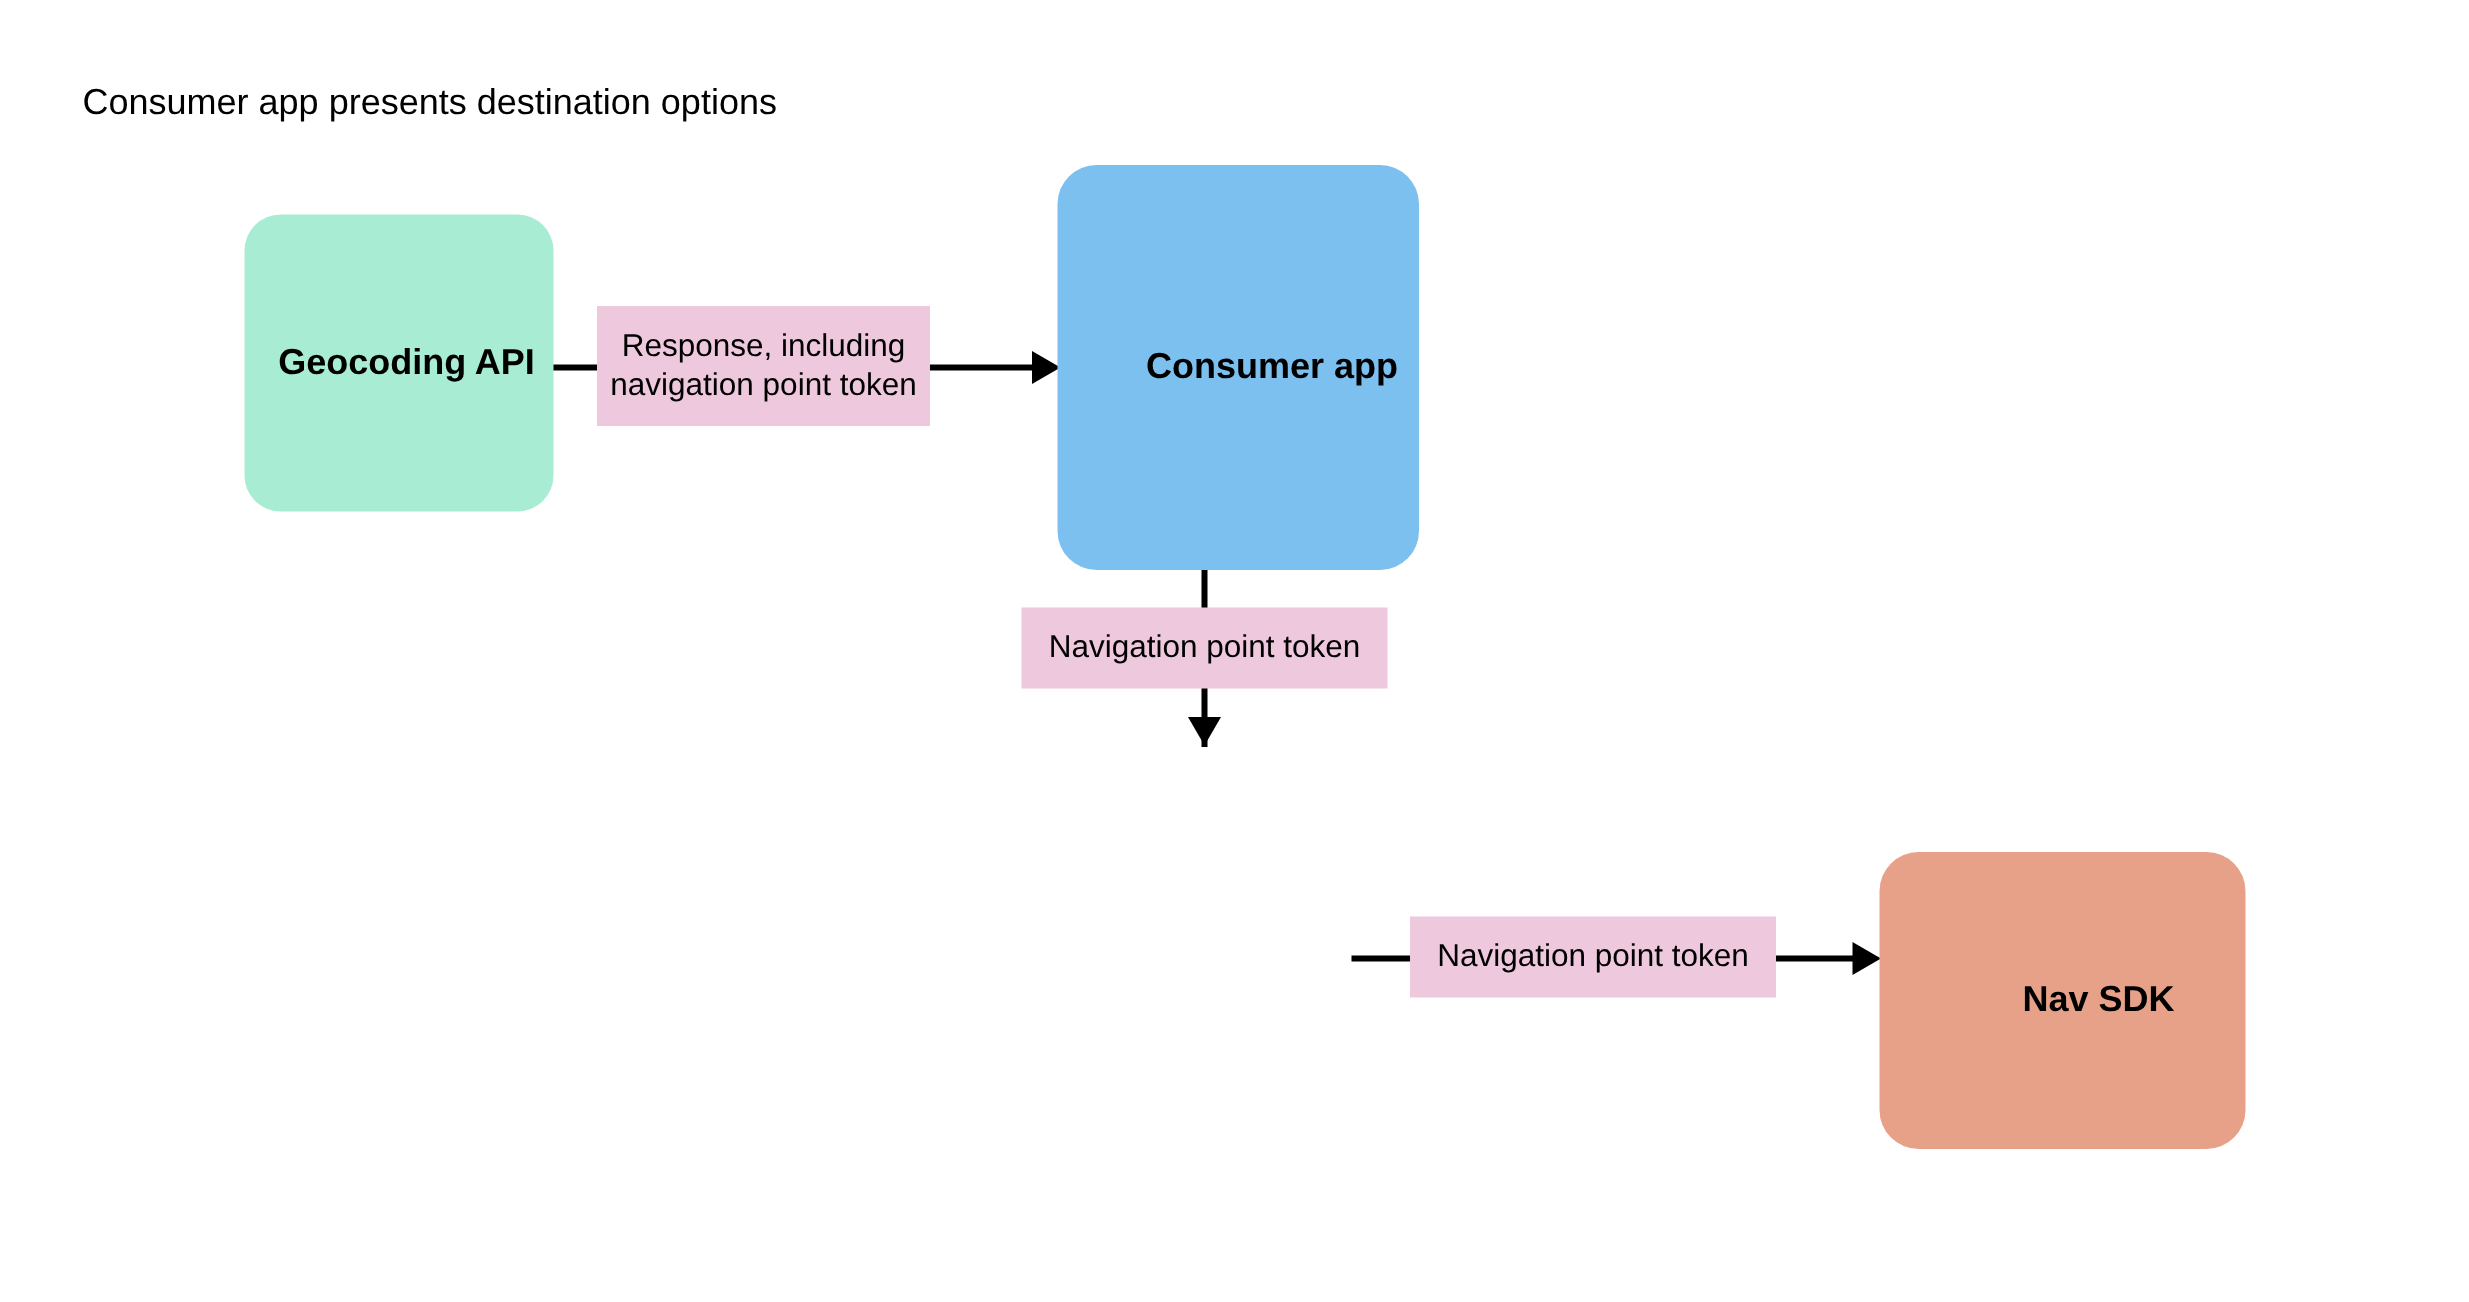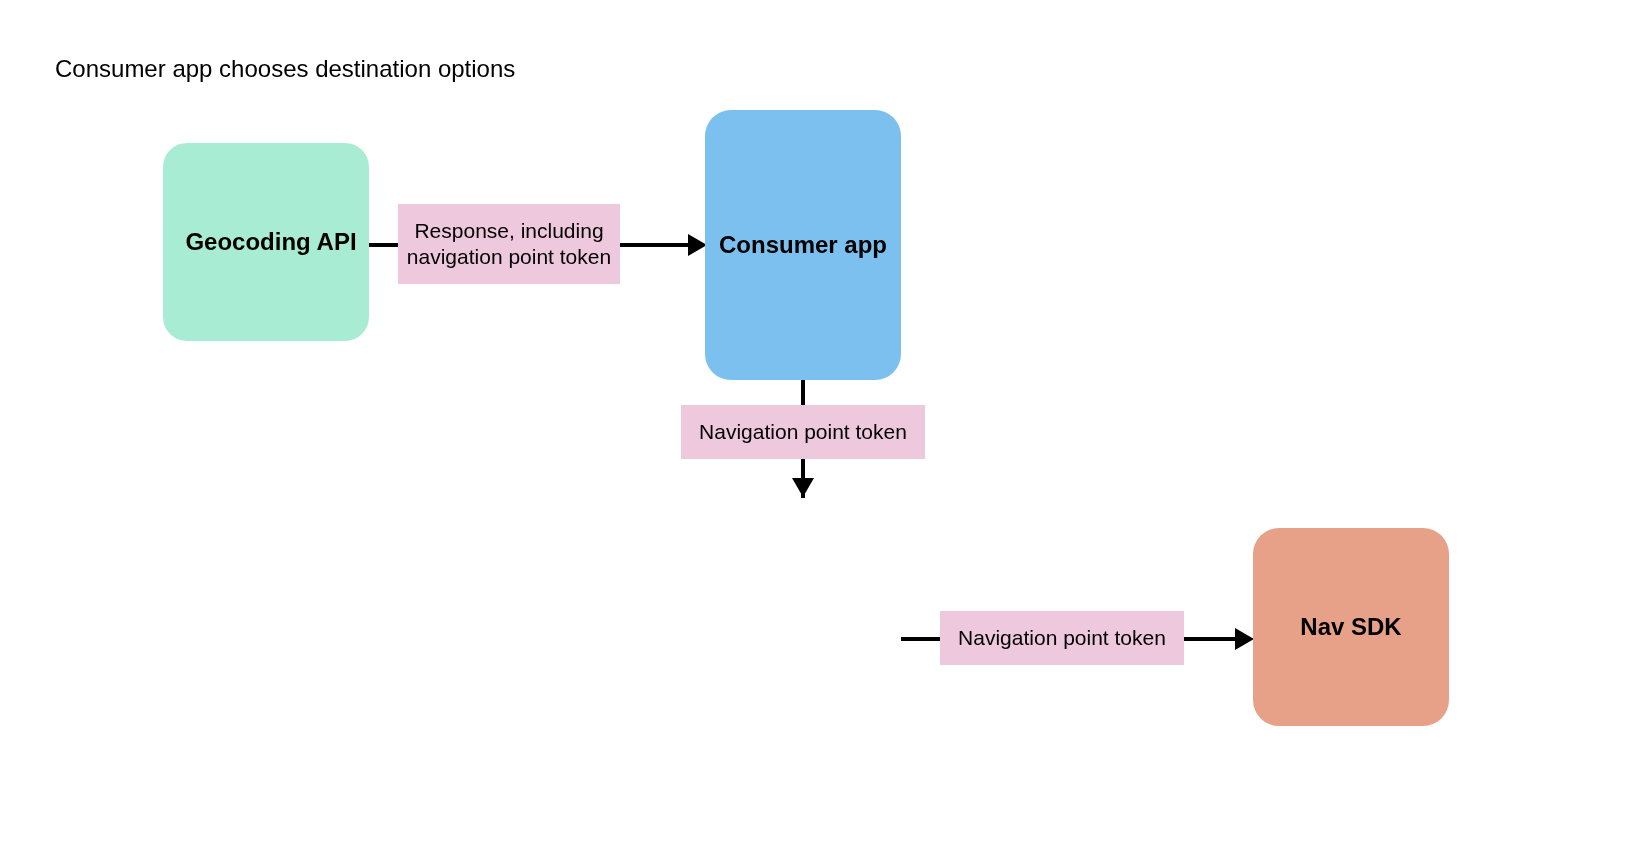--- a/index.html
+++ b/index.html
@@ -52,32 +52,34 @@
     width: 196px; height: 198px;
     background: #a9ecd4;
     border-radius: 24px;
     padding-left: 10px;
   }
   #node-consumer {
     left: 705px; top: 110px;
     width: 196px; height: 270px;
     background: #7cc0ef;
     border-radius: 26px;
+    padding-left: 45px;
   }
   #node-driver {
     left: 705px; top: 504px;
     width: 196px; height: 274px;
     background: #7cc0ef;
     border-radius: 26px;
   }
   #node-navsdk {
-    left: 1253px; top: 528px;
+    left: 1253px; top: 568px;
     width: 196px; height: 198px;
     background: #e8a189;
     border-radius: 26px;
+    padding-left: 48px;
   }
 
   
   .conn {
     position: absolute;
     background: #000000;
     z-index: 1;
   }
   .conn-h { height: 4px; }
   .conn-v { width: 4px; }
@@ -136,21 +138,21 @@
   #label-nav-token-bottom {
     left: 940px; top: 611px;
     width: 244px; height: 54px;
   }
 </style>
 </head>
 <body>
 
 <div id="canvas">
 
-  <div id="hdr-consumer" class="col-header">Consumer app chooses destination options</div>
+  <div id="hdr-consumer" class="col-header">Consumer app presents destination options</div>
 
 
 
   <div id="line-geo-consumer" class="conn conn-h"></div>
   <div id="head-geo-consumer" class="arrowhead arrow-right"></div>
 
   <div id="line-consumer-driver" class="conn conn-v"></div>
   <div id="head-consumer-driver" class="arrowhead arrow-down"></div>
 
   <div id="line-driver-navsdk" class="conn conn-h"></div>

